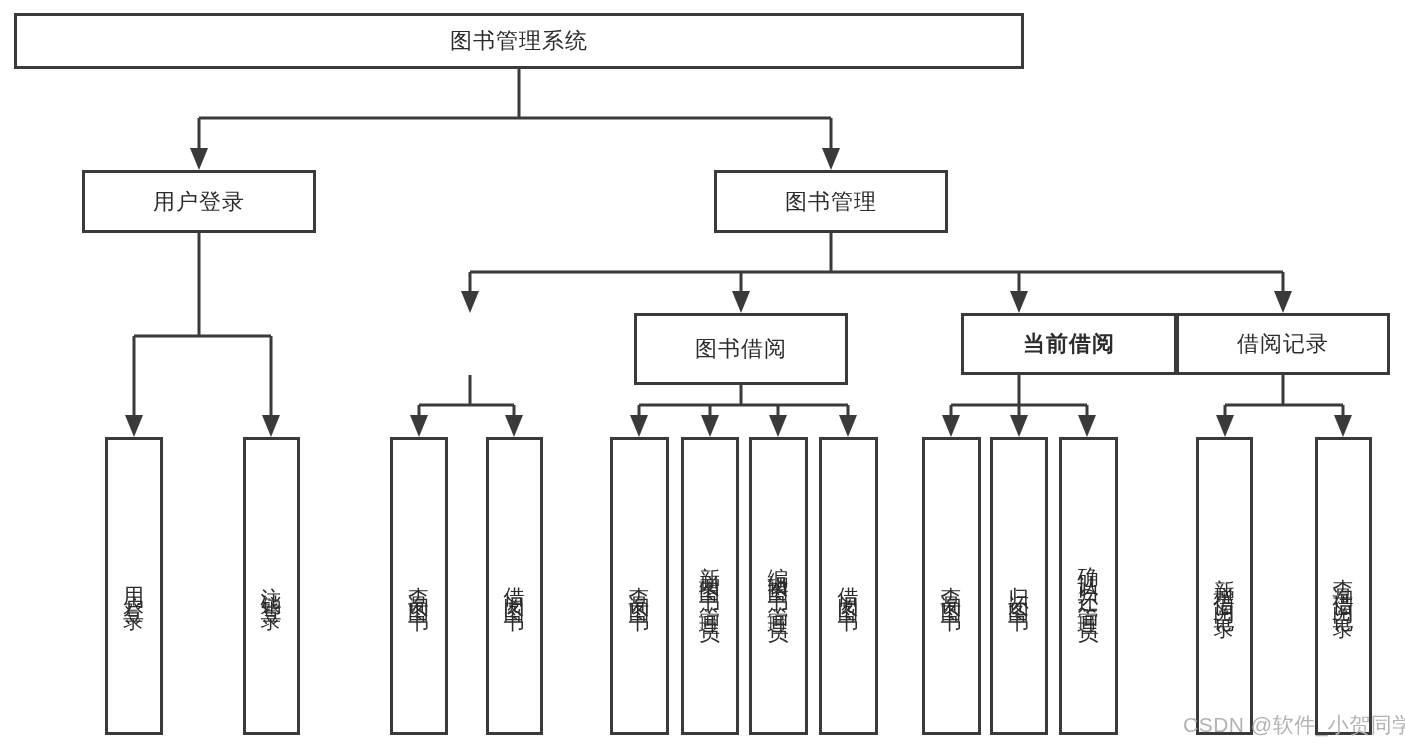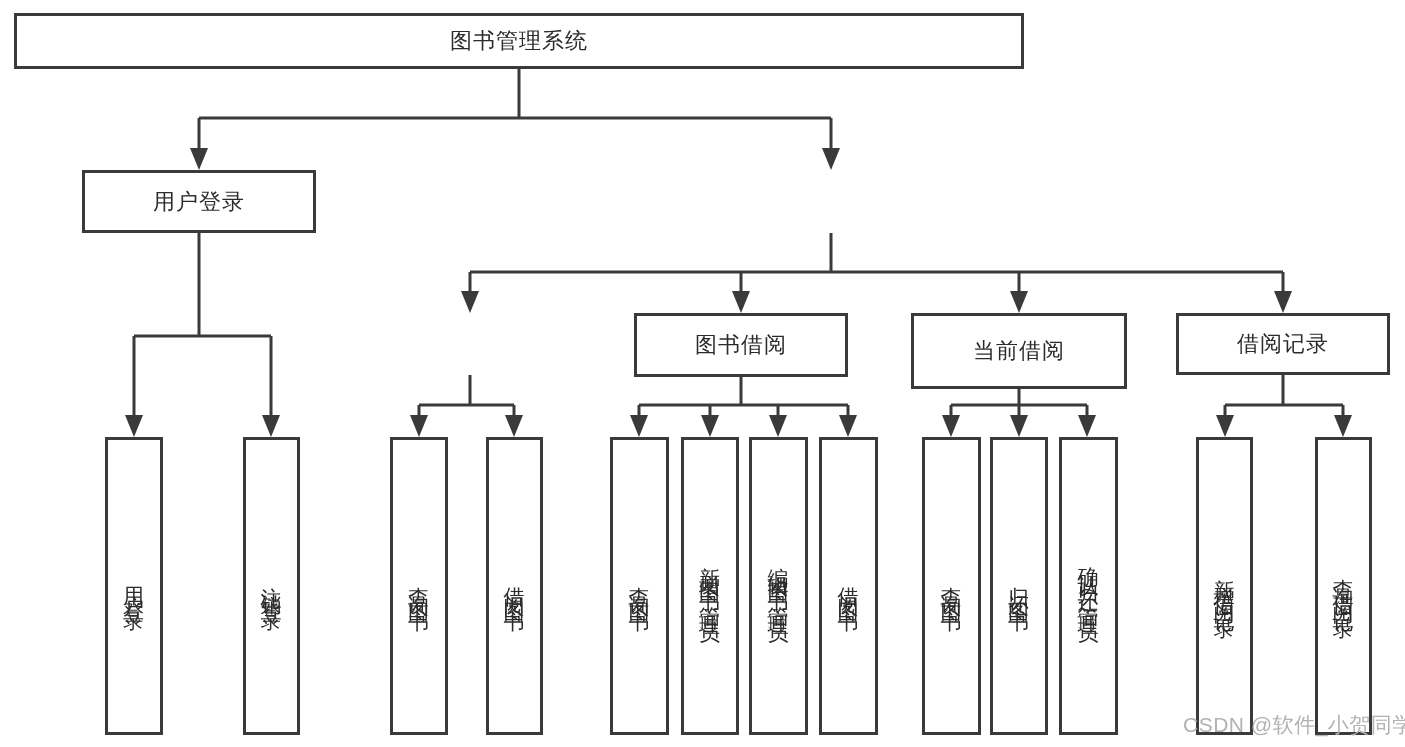--- a/index.html
+++ b/index.html
@@ -77,23 +77,24 @@
       M630,415 L648,415 L639,437 Z  M701,415 L719,415 L710,437 Z
       M769,415 L787,415 L778,437 Z  M839,415 L857,415 L848,437 Z
       M942,415 L960,415 L951,437 Z  M1010,415 L1028,415 L1019,437 Z
       M1078,415 L1096,415 L1087,437 Z
       M1216,415 L1234,415 L1225,437 Z  M1334,415 L1352,415 L1343,437 Z"></path>
   </svg>
 
   <div class="box" style="left:14px; top:13px; width:1010px; height:56px;">图书管理系统</div>
 
   <div class="box" style="left:82px; top:170px; width:234px; height:63px;">用户登录</div>
+  <div class="box" style="left:714px; top:170px; width:234px; height:63px;">图书管理</div>
 
-  <div class="box" style="left:634px; top:313px; width:214px; height:64px;">图书借阅</div>
-  <div class="box" style="left:911px; top:313px; width:216px; height:76px;">当前借阅</div>
+  <div class="box" style="left:634px; top:313px; width:214px; height:72px;">图书借阅</div>
+  <div class="box" style="left:961px; top:313px; width:216px; height:62px;font-weight:bold;">当前借阅</div>
   <div class="box" style="left:1176px; top:313px; width:214px; height:62px;">借阅记录</div>
 
   <div class="box leaf" style="left:105px; top:437px; width:58px; height:298px;">用户登录</div>
   <div class="box leaf" style="left:243px; top:437px; width:57px; height:298px;">注销登录</div>
 
   <div class="box leaf" style="left:390px; top:437px; width:58px; height:298px;">查询图书</div>
   <div class="box leaf" style="left:486px; top:437px; width:57px; height:298px;">借阅图书</div>
 
   <div class="box leaf" style="left:610px; top:437px; width:59px; height:298px;">查询图书</div>
   <div class="box leaf" style="left:681px; top:437px; width:58px; height:298px;">新增图书（管理员）</div>

